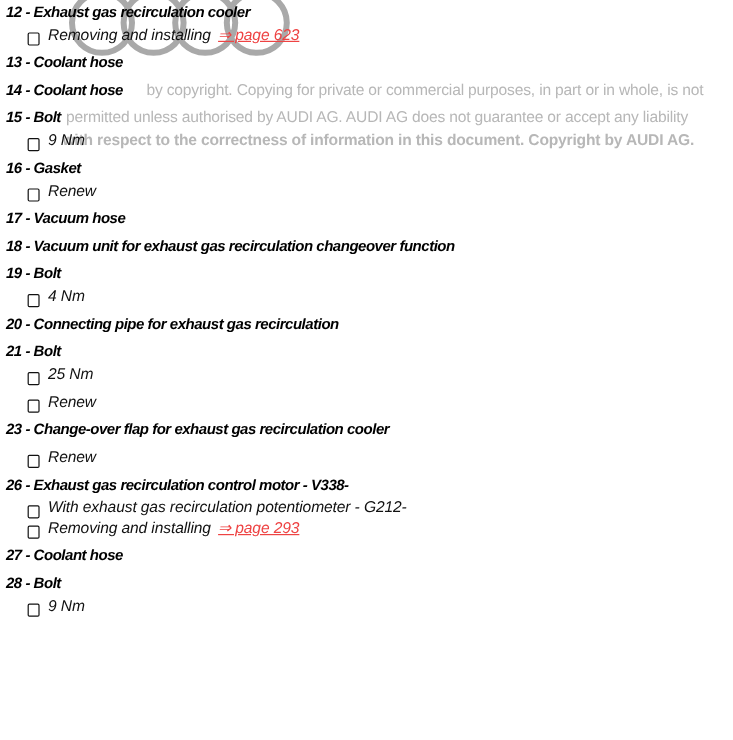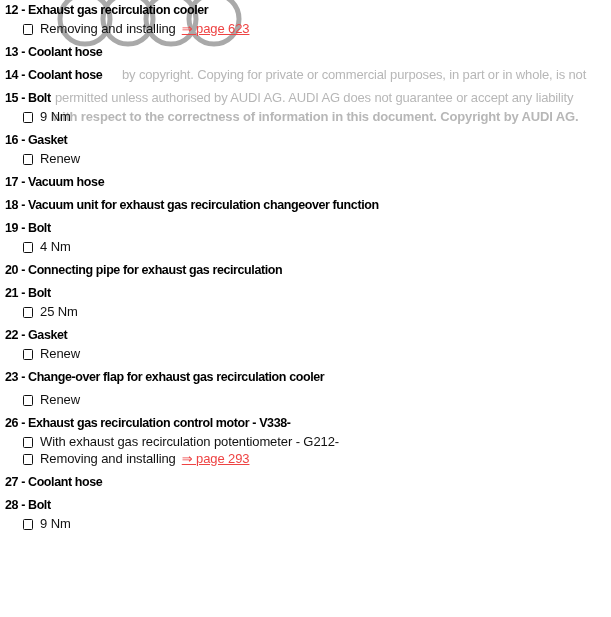--- a/index.html
+++ b/index.html
@@ -32,39 +32,39 @@
   }
   .wm-line-1 { top: 67px;  left: 122px; }
   .wm-line-2 { top: 90px;  left: 55px;  }
   .wm-line-3 { top: 109px; left: 52px; font-weight: bold;  }
   
   .content {
     position: relative;
     z-index: 1;
     padding: 2px 0 0 5px;
   }
-  .entry { margin: 0 0 7px 0; }
+  .entry { margin: 0 0 7px 0; font-style: italic; }
   .entry-title {
     font-size: 12.5px;
     font-weight: bold;
     line-height: 16px;
     letter-spacing: -0.4px;
     white-space: nowrap;
     color: #000000;
   }
   .sub {
     margin-top: 3px;
     padding-left: 18px;
     font-size: 13px;
     line-height: 16px;
     letter-spacing: -0.1px;
     white-space: nowrap;
     color: #111111;
     display: flex;
-    align-items: center;
+    align-items: flex-end;
   }
   .sub + .sub { margin-top: 1px; }
   .cb {
     flex: 0 0 auto;
     display: inline-block;
     width: 8px;
     height: 9px;
     border: 1.5px solid #111111;
     border-radius: 1.5px;
     margin-right: 7px;
@@ -153,21 +153,20 @@
 
     <div class="entry">
       <div class="entry-title">21 - Bolt</div>
       <div class="sub">
         <span class="cb"></span>
         <span>25 Nm</span>
       </div>
     </div>
 
     <div class="entry">
-      <div class="entry-title">22 - Gasket</div>
       <div class="sub">
         <span class="cb"></span>
         <span>Renew</span>
       </div>
     </div>
 
     <div class="entry">
       <div class="entry-title">23 - Change-over flap for exhaust gas recirculation cooler</div>
     </div>
 

